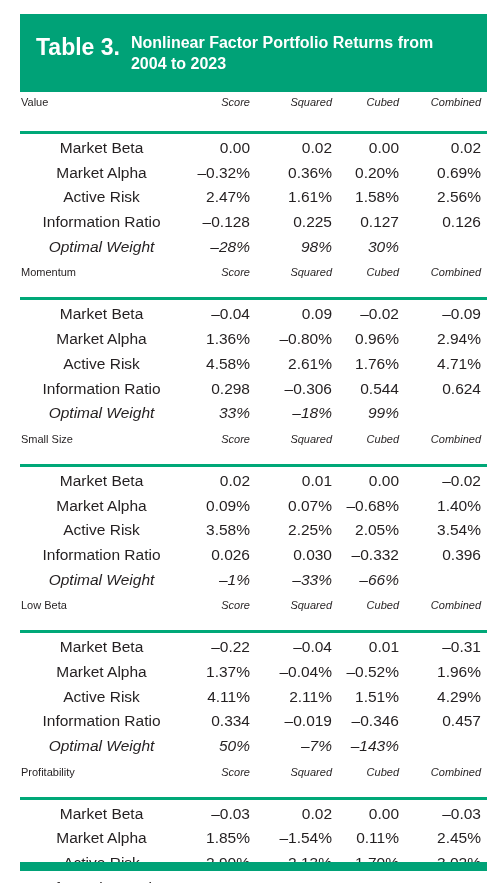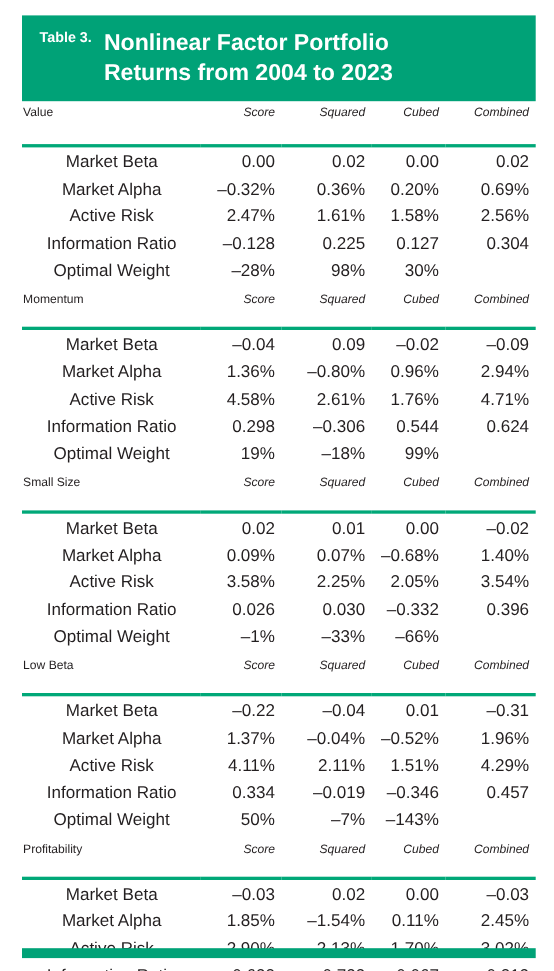--- a/index.html
+++ b/index.html
@@ -37,30 +37,30 @@
   .title-inner {
     width: 100%;
     padding: 0 14px 0 16px;
     box-sizing: border-box;
     display: flex;
     align-items: flex-start;
     justify-content: flex-start;
   }
   .title-label {
     color: #ffffff;
-    font-size: 13px;
+    font-size: 23px;
     font-weight: bold;
     line-height: 1.33;
     white-space: nowrap;
     flex: 0 0 auto;
     padding-right: 11px;
   }
   .title-text {
     color: #ffffff;
-    font-size: 21px;
+    font-size: 16px;
     font-weight: bold;
     line-height: 1.33;
     flex: 0 1 auto;
     text-align: left;
     max-width: 332px;
   }
 
   
   .table-body {
     position: absolute;
@@ -125,20 +125,21 @@
   tr.data-row .col-num {
     text-align: right;
     padding-right: 6px;
     white-space: nowrap;
   }
   tr.data-row.first-in-section > * {
     padding-top: 5px;
   }
   tr.data-row.last-in-section > * {
     padding-bottom: 4px;
+    font-style: italic;
   }
 
   
   .bottom-rule {
     position: absolute;
     left: 20px;
     top: 862px;
     width: 467px;
     height: 9px;
     background: #00a277;
@@ -192,21 +193,21 @@
             <td class="col-num">2.47%</td>
             <td class="col-num">1.61%</td>
             <td class="col-num">1.58%</td>
             <td class="col-num">2.56%</td>
           </tr>
           <tr class="data-row">
             <td class="col-label">Information Ratio</td>
             <td class="col-num">–0.128</td>
             <td class="col-num">0.225</td>
             <td class="col-num">0.127</td>
-            <td class="col-num">0.304</td>
+            <td class="col-num">0.126</td>
           </tr>
           <tr class="data-row last-in-section">
             <td class="col-label">Optimal Weight</td>
             <td class="col-num">–28%</td>
             <td class="col-num">98%</td>
             <td class="col-num">30%</td>
             <td class="col-num"></td>
           </tr>
           <tr class="section-head">
             <th class="col-label">Momentum</th>
@@ -238,21 +239,21 @@
           </tr>
           <tr class="data-row">
             <td class="col-label">Information Ratio</td>
             <td class="col-num">0.298</td>
             <td class="col-num">–0.306</td>
             <td class="col-num">0.544</td>
             <td class="col-num">0.624</td>
           </tr>
           <tr class="data-row last-in-section">
             <td class="col-label">Optimal Weight</td>
-            <td class="col-num">19%</td>
+            <td class="col-num">33%</td>
             <td class="col-num">–18%</td>
             <td class="col-num">99%</td>
             <td class="col-num"></td>
           </tr>
           <tr class="section-head">
             <th class="col-label">Small Size</th>
             <th class="col-num">Score</th>
             <th class="col-num">Squared</th>
             <th class="col-num">Cubed</th>
             <th class="col-num">Combined</th>

